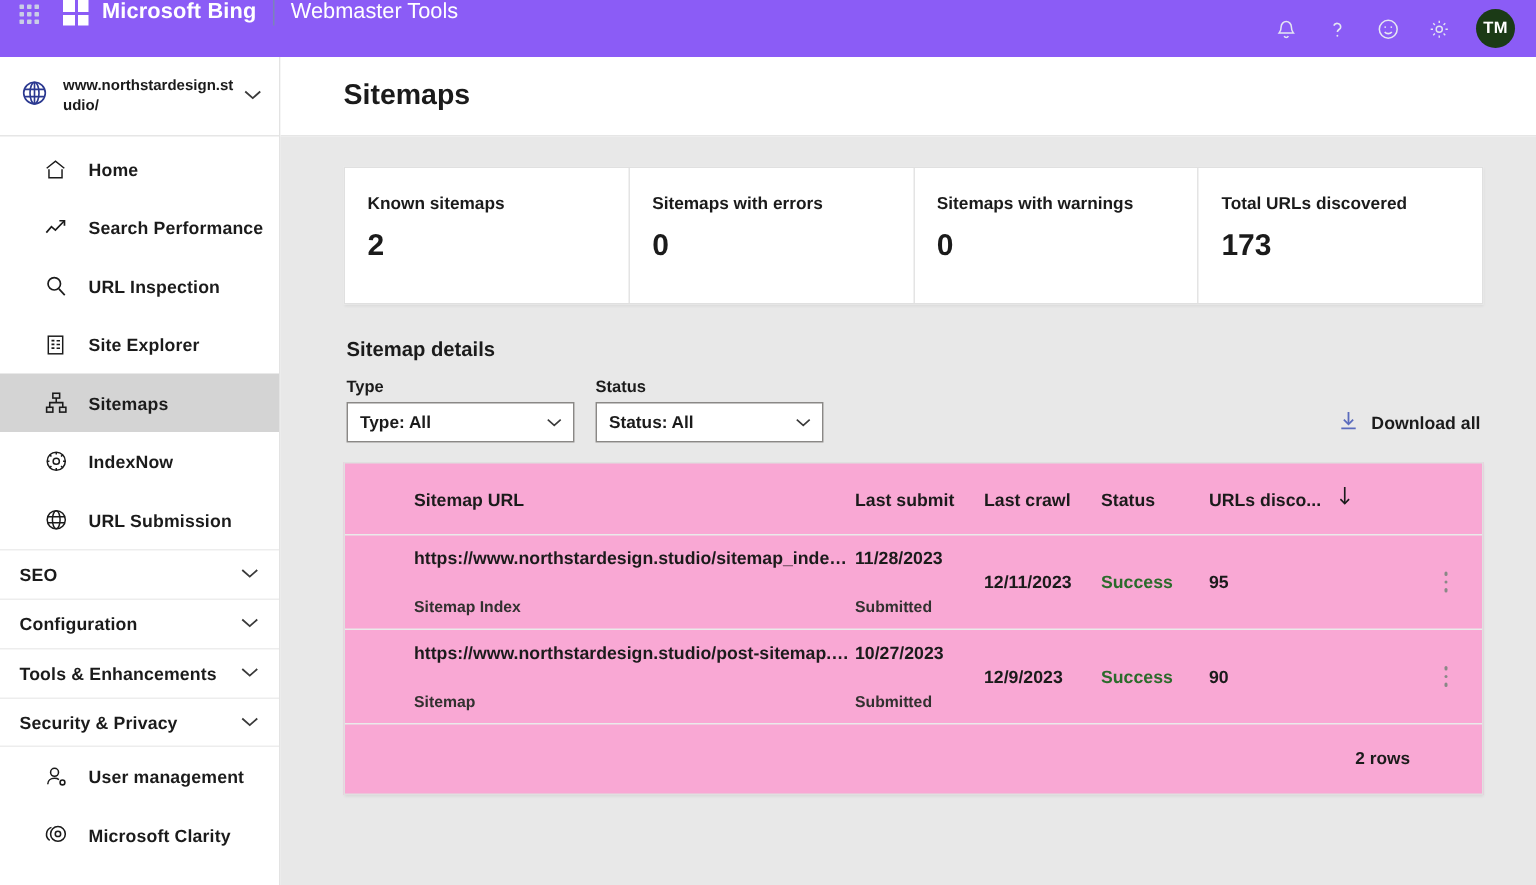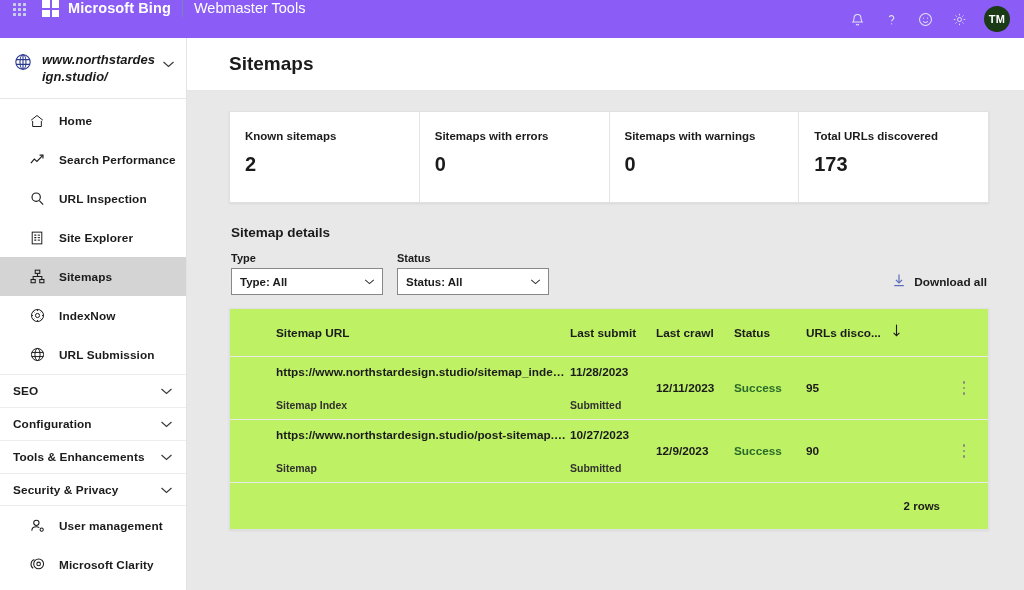--- a/index.html
+++ b/index.html
@@ -71,22 +71,22 @@
     display: flex; flex-direction: column;
   }
   .site-selector {
     display: flex; align-items: flex-start;
     padding: 13px 10px 13px 13px;
     border-bottom: 1px solid #e6e6e6;
     cursor: pointer; min-height: 53px;
   }
   .site-globe { flex: 0 0 20px; margin-right: 9px; margin-top: 1px; }
   .site-url {
-    flex: 1 1 auto; font-size: 13px; font-weight: 700;
-    color: #1b1b1b; line-height: 1.32; word-break: break-all; font-style: italic;
+    flex: 1 1 auto; font-size: 10px; font-weight: 700;
+    color: #1b1b1b; line-height: 1.32; word-break: break-all;
   }
   .site-chevron { flex: 0 0 14px; margin-left: 4px; margin-top: 4px; }
 
   .nav { padding-top: 2px; }
   .nav-item {
     display: flex; align-items: center;
     height: 39px; padding: 0 12px 0 27px;
     cursor: pointer;
   }
   .nav-item.active { background: #d4d4d4; }
@@ -189,21 +189,21 @@
     display: flex; align-items: center; gap: 8px;
     cursor: pointer; padding-bottom: 4px; margin-right: 2px;
   }
   .download-all span {
     font-size: 11.8px; font-weight: 700; color: #1b1b1b;
     white-space: nowrap;
   }
 
   
   .table-card {
-    background: #bef264;
+    background: #f9a8d4;
     border: 1px solid #e0e0e0;
     box-shadow: 0 1px 2px rgba(0,0,0,.07);
     margin-top: 13px; margin-bottom: 24px;
   }
   .trow {
     display: flex; align-items: center;
     border-bottom: 1px solid #eaeaea;
     padding: 0 4px 0 0;
   }
   .trow.head { height: 48px; }

